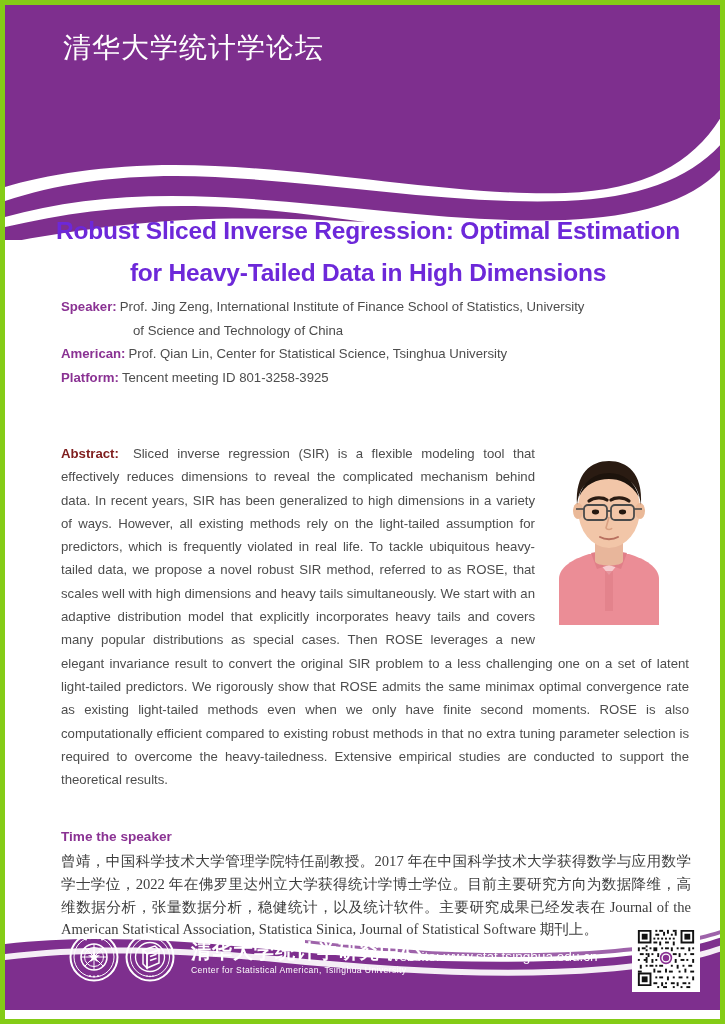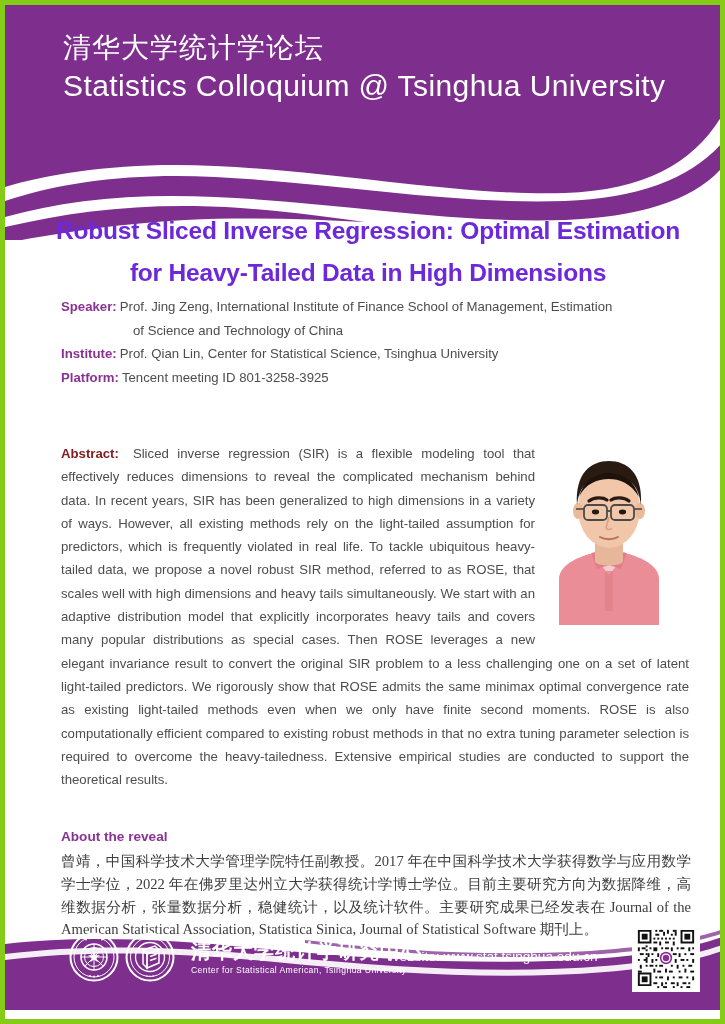--- a/index.html
+++ b/index.html
@@ -247,35 +247,34 @@
                C130,188 60,195 0,212 Z" fill="#7e2f8e"></path>
 
       <path d="M0,222 C60,208 120,200 190,201
                C250,202 310,210 360,217
                C300,214 240,212 180,215
                C110,219 55,228 0,238 Z" fill="#7e2f8e"></path>
     </svg>
 
     <div class="header-text">
       <div class="header-cn">清华大学统计学论坛</div>
-      <div class="header-en">Statistics Colloquium @ Tsinghua University</div>
     </div>
   </div>
 
   <div class="title">Robust Sliced Inverse Regression: Optimal Estimation for Heavy-Tailed Data in High Dimensions</div>
 
   <div class="info">
 
     <div class="info-row">
-      <span class="info-label">Speaker:</span><span class="info-value">Prof. Jing Zeng, International Institute of Finance School of Management, Estimation</span>
+      <span class="info-label">Speaker:</span><span class="info-value">Prof. Jing Zeng, International Institute of Finance School of Statistics, University</span>
     </div>
     <div class="info-cont">of Science and Technology of China</div>
 
     <div class="info-row">
-      <span class="info-label">Institute:</span><span class="info-value">Prof. Qian Lin, Center for Statistical Science, Tsinghua University</span>
+      <span class="info-label">American:</span><span class="info-value">Prof. Qian Lin, Center for Statistical Science, Tsinghua University</span>
     </div>
 
 
 
     <div class="info-row">
       <span class="info-label">Platform:</span><span class="info-value">Tencent meeting ID 801-3258-3925</span>
     </div>
   </div>
 
   <svg class="photo" viewBox="0 0 140 186">
@@ -315,21 +314,21 @@
 
     <path d="M70,78 L67,89 C68,91 72,91 73,89" stroke="#d9a183" stroke-width="1.6" fill="none"></path>
 
     <path d="M61,98 C66,101 74,101 79,98" stroke="#b8705f" stroke-width="2" fill="none" stroke-linecap="round"></path>
   </svg>
 
   <div class="abstract">
     <span class="shape"></span><span class="abstract-label">Abstract:</span><span>Sliced inverse regression (SIR) is a flexible modeling tool that effectively reduces dimensions to reveal the complicated mechanism behind data. In recent years, SIR has been generalized to high dimensions in a variety of ways. However, all existing methods rely on the light-tailed assumption for predictors, which is frequently violated in real life. To tackle ubiquitous heavy-tailed data, we propose a novel robust SIR method, referred to as ROSE, that scales well with high dimensions and heavy tails simultaneously. We start with an adaptive distribution model that explicitly incorporates heavy tails and covers many popular distributions as special cases. Then ROSE leverages a new elegant invariance result to convert the original SIR problem to a less challenging one on a set of latent light-tailed predictors. We rigorously show that ROSE admits the same minimax optimal convergence rate as existing light-tailed methods even when we only have finite second moments. ROSE is also computationally efficient compared to existing robust methods in that no extra tuning parameter selection is required to overcome the heavy-tailedness. Extensive empirical studies are conducted to support the theoretical results.</span>
   </div>
 
-  <div class="about-head">About the reveal</div>
+  <div class="about-head">Time the speaker</div>
   <div class="about-body">曾靖，中国科学技术大学管理学院特任副教授。2017 年在中国科学技术大学获得数学与应用数学学士学位，2022 年在佛罗里达州立大学获得统计学博士学位。目前主要研究方向为数据降维，高维数据分析，张量数据分析，稳健统计，以及统计软件。主要研究成果已经发表在 Journal of the American Statistical Association, Statistica Sinica, Journal of Statistical Software 期刊上。</div>
 
   <div class="footer-wrap">
     <svg class="footer-svg" viewBox="0 0 725 96" preserveAspectRatio="none">
 
       <path d="M0,30 C70,22 150,24 250,34
                C380,47 500,52 600,44
                C660,39 700,30 725,20
                L725,96 L0,96 Z" fill="#7e2f8e"></path>
 

